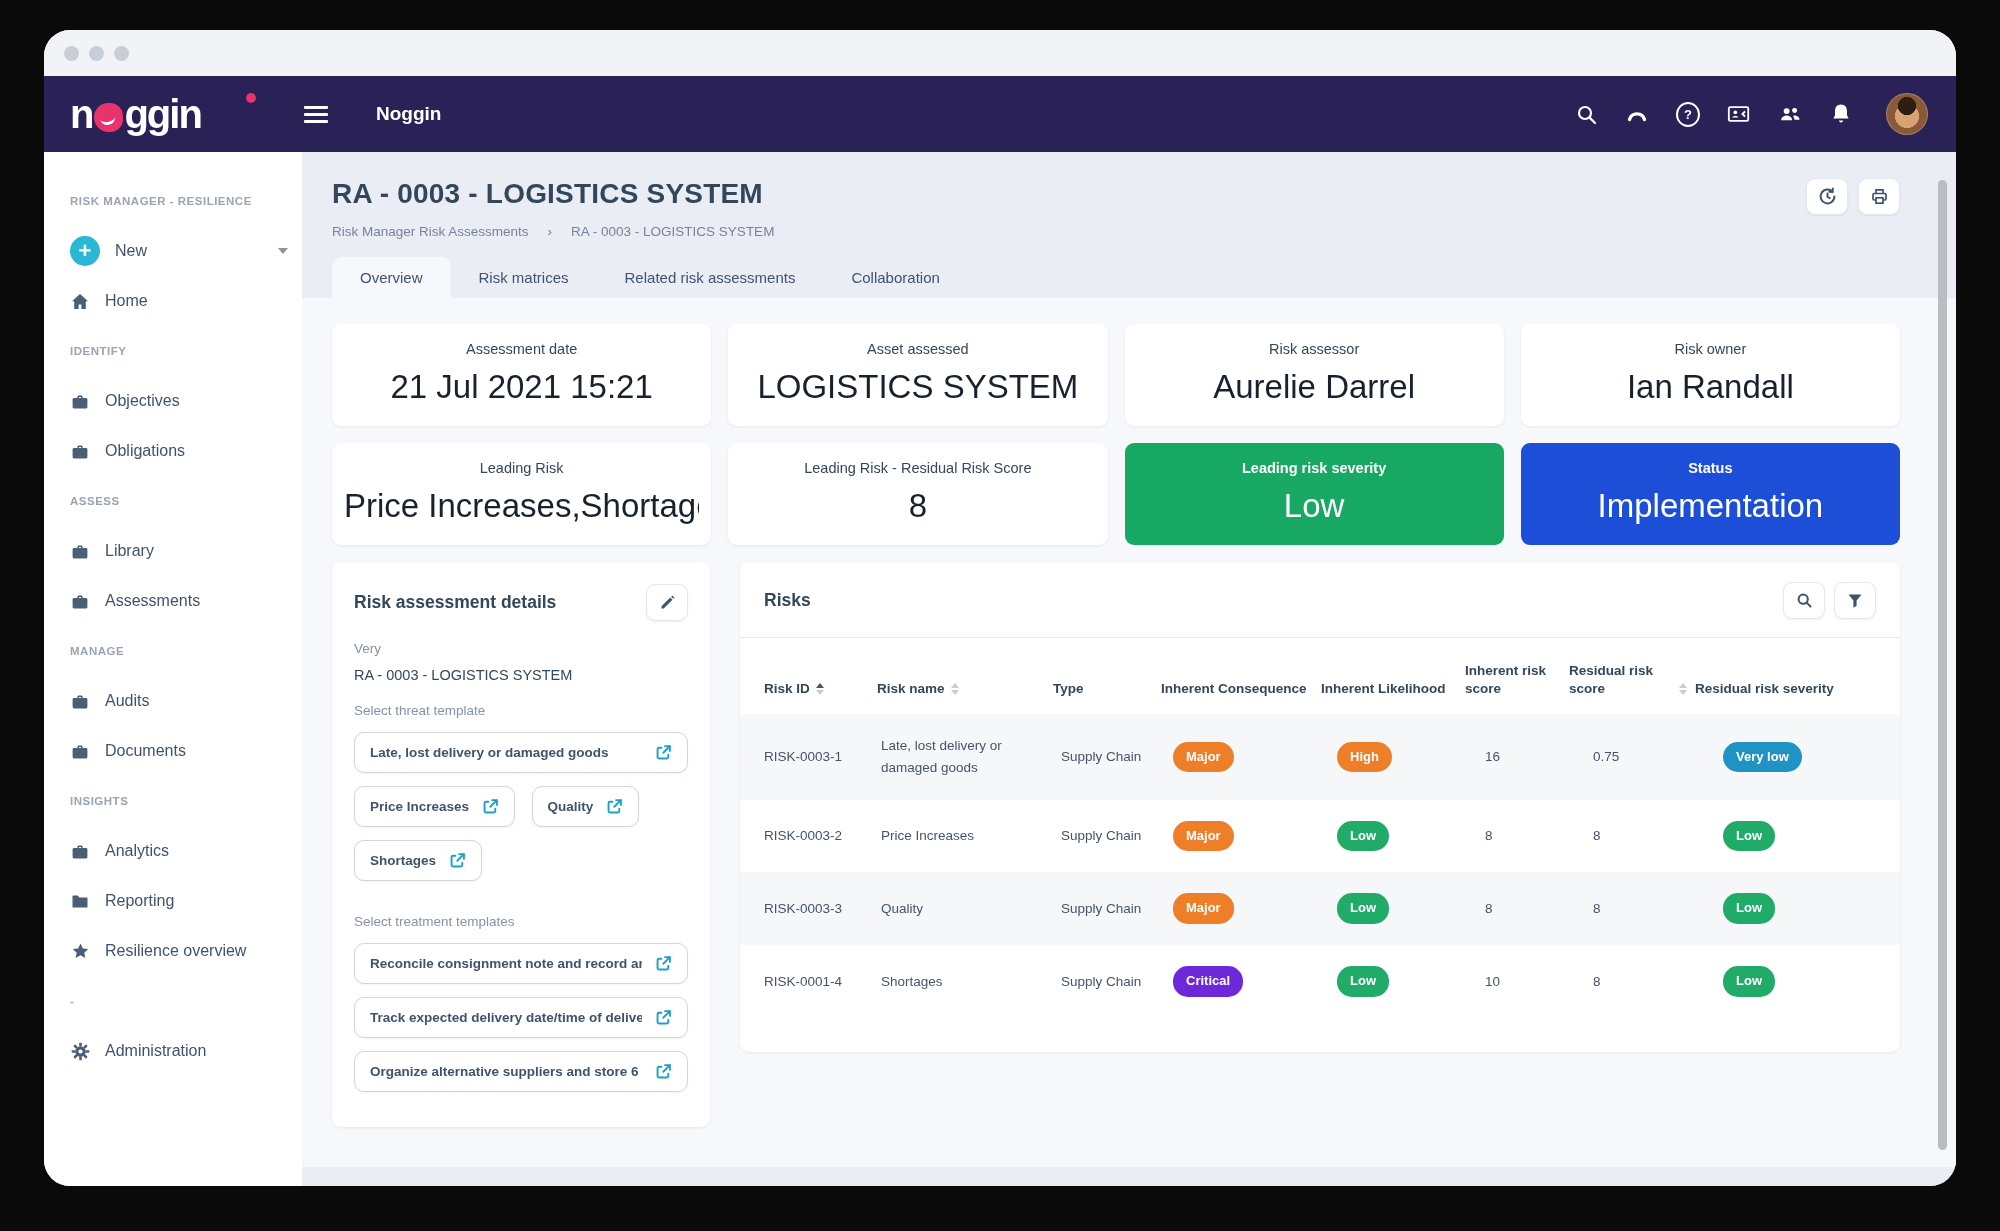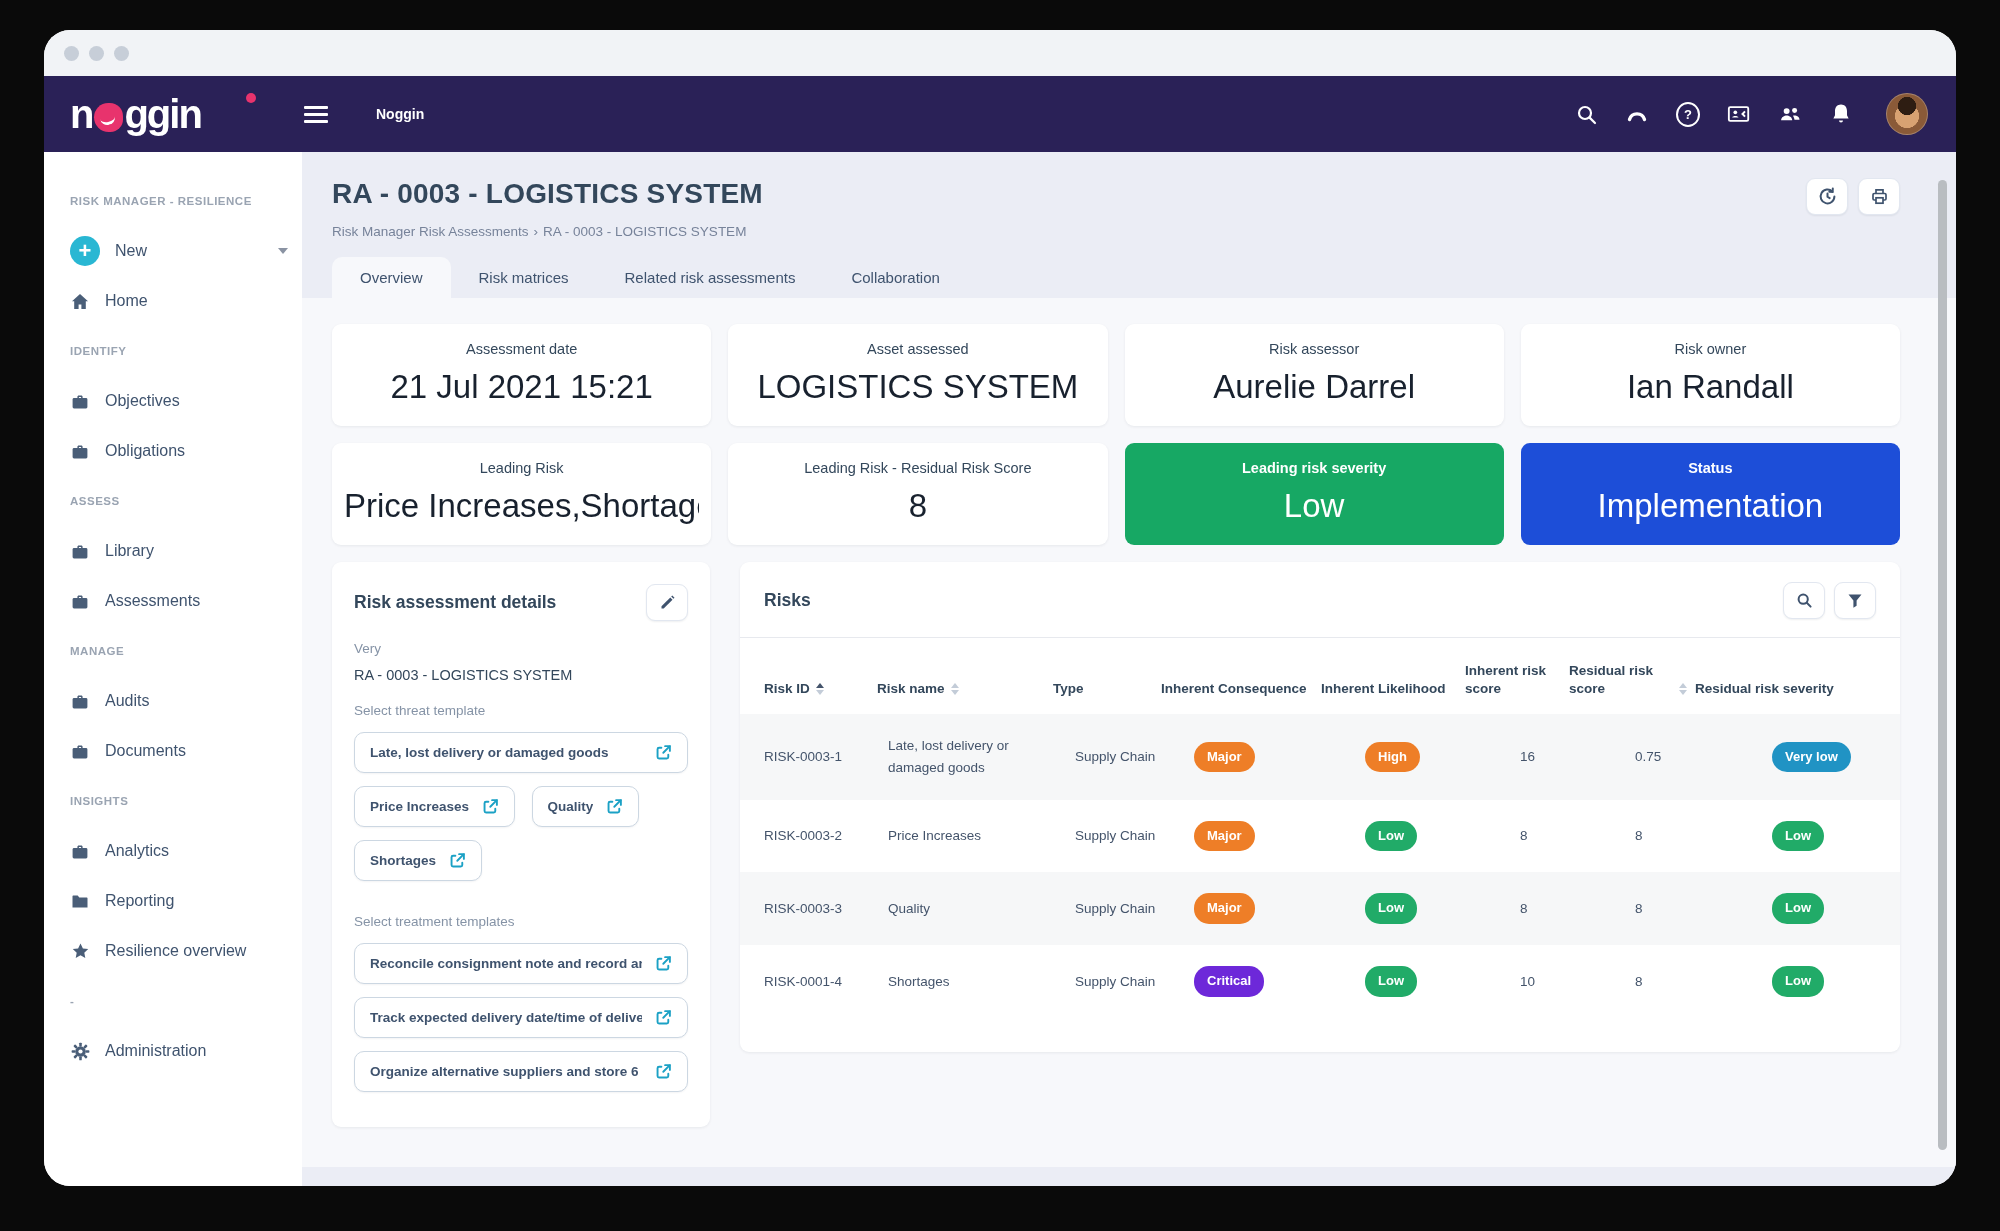--- a/index.html
+++ b/index.html
@@ -9,21 +9,21 @@
   .titlebar{height:46px;background:#f1f3f6;display:flex;align-items:center;padding-left:20px;gap:10px;}
   .dot{width:15px;height:15px;border-radius:50%;background:#c7ced8;}
   
   .appbar{height:76px;background:#2a2157;display:flex;align-items:center;padding:0 28px 0 26px;color:#fff;}
   .logo{font-size:40px;font-weight:bold;letter-spacing:-2px;display:flex;align-items:center;position:relative;width:212px;flex:none;}
   .logo-o{display:inline-block;width:29px;height:29px;background:#e8336d;border-radius:52% 48% 46% 54%;margin:6px 1px 0 2px;position:relative;}
   .logo-o::after{content:"";position:absolute;left:6px;top:8px;width:15px;height:11px;border-radius:50%;border-bottom:3.5px solid #fff;transform:rotate(-10deg);}
   .idot{position:absolute;right:26px;top:1px;width:10px;height:10px;background:#e8336d;border-radius:50%;}
   .burger{margin-left:22px;display:flex;flex-direction:column;gap:4px;cursor:pointer;}
   .burger span{display:block;width:24px;height:3px;background:#fff;border-radius:1px;}
-  .app-title{margin-left:48px;font-size:14px;font-weight:bold;}
+  .app-title{margin-left:48px;font-size:19px;font-weight:bold;}
   .appbar-right{margin-left:auto;display:flex;align-items:center;gap:27px;}
   .tb-icon{width:24px;height:24px;display:flex;align-items:center;justify-content:center;cursor:pointer;}
   .help-circle{width:21px;height:21px;border:2px solid #fff;border-radius:50%;display:flex;align-items:center;justify-content:center;font-size:13px;font-weight:bold;}
   .avatar{width:40px;height:40px;border-radius:50%;margin-left:6px;cursor:pointer;
     background:radial-gradient(circle at 50% 30%,#2e1d12 0 26%,transparent 27%),
                radial-gradient(circle at 50% 55%,#d8a272 0 40%,#8a5a38 41% 100%);
     border:1px solid rgba(255,255,255,.25);}
   
   .bodyrow{display:flex;height:1186px;}
   .sidebar{width:258px;background:#fff;padding:24px 0 0 26px;box-sizing:border-box;flex:none;}
@@ -32,21 +32,21 @@
   .new-circle{width:30px;height:30px;border-radius:50%;background:#29b7d3;color:#fff;display:flex;align-items:center;justify-content:center;font-size:22px;font-weight:bold;flex:none;}
   .sicon{width:20px;display:flex;justify-content:center;flex:none;}
   .caret-down{margin-left:auto;width:0;height:0;border-left:5px solid transparent;border-right:5px solid transparent;border-top:6px solid #8a93a3;}
   
   .main{flex:1;background:#ebedf5;position:relative;overflow:hidden;}
   .main-top{padding:26px 56px 0 30px;}
   .page-head{display:flex;align-items:flex-start;}
   .page-title{font-size:28px;font-weight:bold;color:#33475b;margin:0;letter-spacing:.2px;}
   .head-actions{margin-left:auto;display:flex;gap:10px;}
   .icon-btn{width:40px;height:35px;background:#fff;border:1px solid #e2e7f0;border-radius:9px;display:flex;align-items:center;justify-content:center;box-shadow:0 1px 2px rgba(16,24,40,.07);cursor:pointer;}
-  .breadcrumb{margin-top:9px;font-size:13.5px;color:#77839a;display:flex;gap:5px;align-items:center;}
+  .breadcrumb{margin-top:9px;font-size:13.5px;color:#77839a;display:flex;gap:19px;align-items:center;}
   .tabs{display:flex;padding:0 56px 0 30px;margin-top:18px;}
   .tab{padding:12px 28px;font-size:15px;color:#3f536e;border-radius:10px 10px 0 0;cursor:pointer;}
   .tab.active{background:#f7f8fb;}
   .content{background:#f7f8fb;padding:26px 56px 40px 30px;box-sizing:border-box;min-height:760px;}
   
   .cards-row{display:flex;gap:17px;margin-bottom:17px;}
   .scard{flex:1;background:#fff;border-radius:9px;padding:17px 12px 20px;text-align:center;box-shadow:0 1px 3px rgba(16,24,40,.07);overflow:hidden;}
   .scard .lbl{font-size:14.5px;color:#33475b;}
   .scard .val{font-size:33px;color:#18212e;margin-top:11px;white-space:nowrap;overflow:hidden;}
   .scard.colored{box-shadow:none;}
@@ -69,21 +69,21 @@
   .rc-head{display:flex;align-items:center;}
   .rc-actions{margin-left:auto;display:flex;gap:9px;}
   .rc-divider{height:1px;background:#e7e9ee;margin:18px -24px 0;}
   .rt-head{display:grid;grid-template-columns:105px 168px 100px 152px 136px 96px 118px 1fr;column-gap:8px;font-size:13.5px;color:#33475b;font-weight:bold;padding:24px 0 16px;align-items:end;}
   .th{display:flex;align-items:flex-end;gap:6px;line-height:1.35;}
   .sort{display:inline-flex;flex-direction:column;gap:2px;margin-bottom:3px;}
   .sort b{width:0;height:0;border-left:4px solid transparent;border-right:4px solid transparent;}
   .sort .up{border-bottom:5px solid #c3ccd8;}
   .sort .dn{border-top:5px solid #c3ccd8;}
   .sort.asc .up{border-bottom-color:#44546b;}
-  .rt-row{display:grid;grid-template-columns:105px 168px 100px 152px 136px 96px 118px 1fr;column-gap:19px;align-items:center;margin:0 -24px;padding:21px 24px;font-size:13.5px;color:#44546b;line-height:1.6;}
+  .rt-row{display:grid;grid-template-columns:105px 168px 100px 152px 136px 96px 118px 1fr;column-gap:12px;align-items:center;margin:0 -24px;padding:21px 24px;font-size:13.5px;color:#44546b;line-height:1.6;}
   .rt-row.striped{background:#f6f7f8;}
   .pill{display:inline-block;padding:5px 13px;border-radius:15px;color:#fff;font-size:13px;font-weight:bold;white-space:nowrap;}
   .scroll-thumb{position:absolute;right:9px;top:150px;bottom:36px;width:9px;border-radius:5px;background:#b9bdc1;}
   svg{display:block;}
 </style>
 </head>
 <body>
 
 <div class="frame">
 

